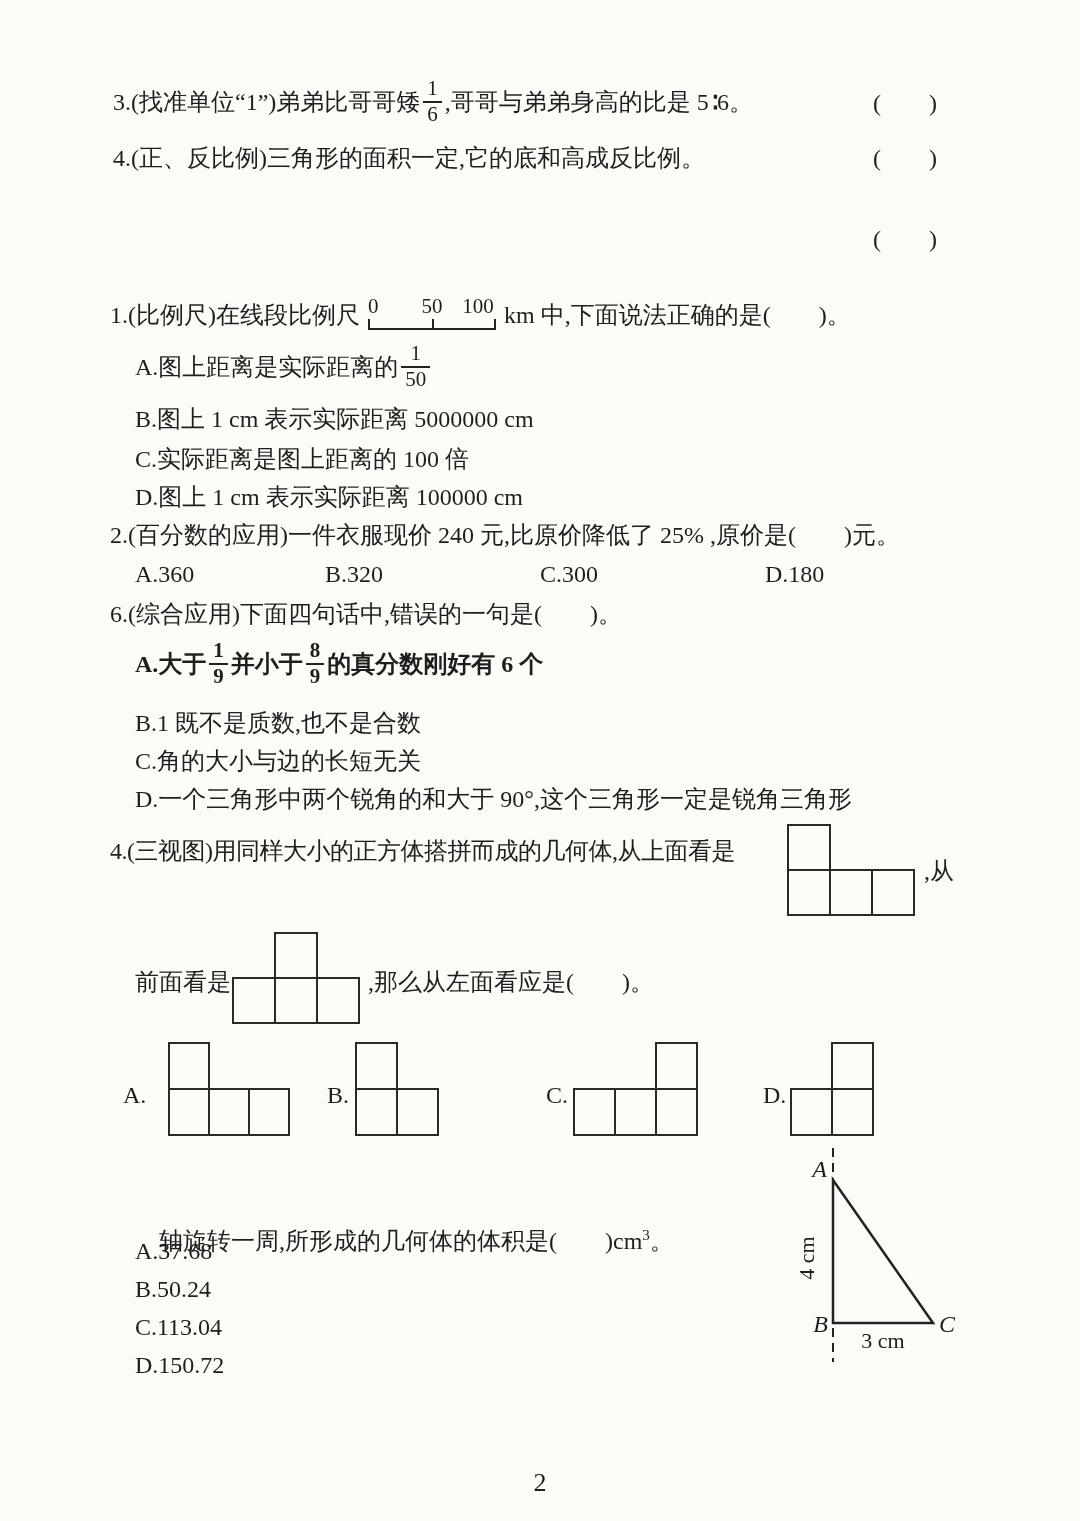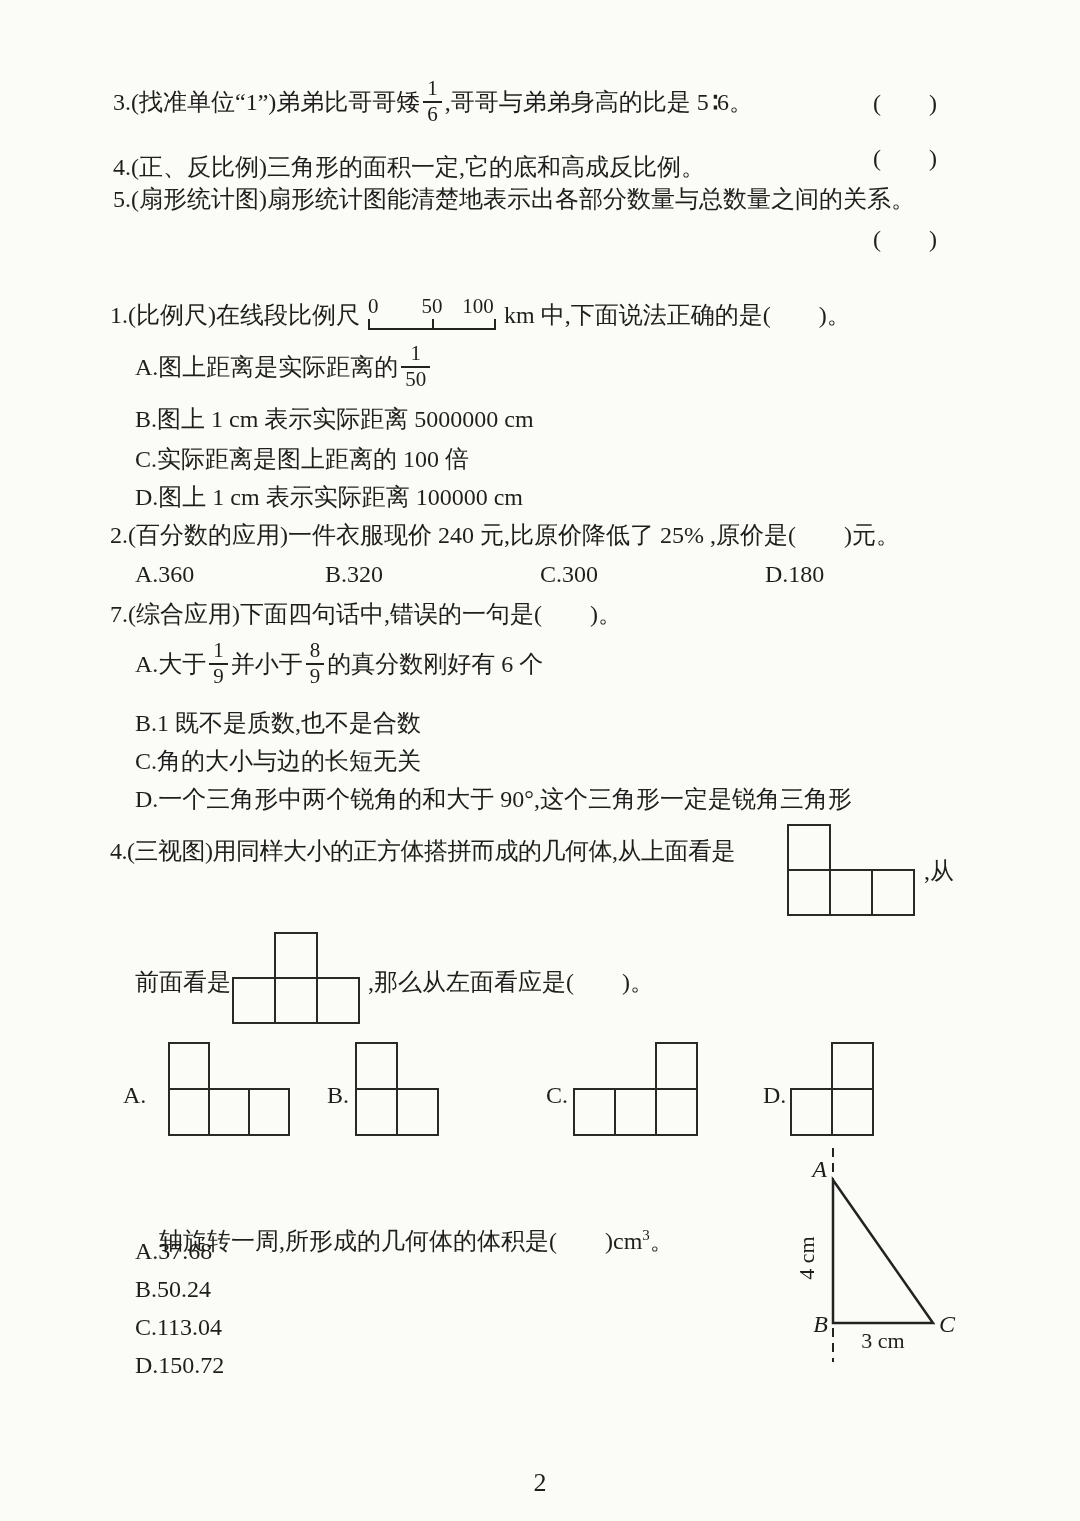--- a/index.html
+++ b/index.html
@@ -39,24 +39,23 @@
   <div class="row" style="left:113px;top:73px;height:58px;">
     <span class="t">3.(找准单位“1”)弟弟比哥哥矮</span>
     <span class="frac">
       <span class="fn">1</span>
       <span class="fd">6</span>
     </span>
     <span class="t">,哥哥与弟弟身高的比是 5∶6。</span>
   </div>
   <div class="abs t" style="left:873px;top:88px;">(　　)</div>
 
-  <div class="abs t" style="left:113px;top:143px;margin-top:9px;">4.(正、反比例)三角形的面积一定,它的底和高成反比例。</div>
+  <div class="abs t" style="left:113px;top:143px;">4.(正、反比例)三角形的面积一定,它的底和高成反比例。</div>
   <div class="abs t" style="left:873px;top:143px;">(　　)</div>
 
-  <div class="abs t" style="left:113px;top:184px;">5.(扇形统计图)扇形统计图能清楚地表示出各部分数量与总数量之间的关系。</div>
   <div class="abs t" style="left:873px;top:224px;">(　　)</div>
 
 
   <div class="row" style="left:110px;top:294px;height:42px;">
     <span class="t">1.(比例尺)在线段比例尺</span>
     <span class="scalebar">
       <span class="sb-num sb0">0</span>
       <span class="sb-num sb50">50</span>
       <span class="sb-num sb100">100</span>
       <span class="sb-line"></span>
@@ -77,22 +76,22 @@
   <div class="abs t" style="left:135px;top:404px;">B.图上 1 cm 表示实际距离 5000000 cm</div>
   <div class="abs t" style="left:135px;top:444px;">C.实际距离是图上距离的 100 倍</div>
   <div class="abs t" style="left:135px;top:482px;">D.图上 1 cm 表示实际距离 100000 cm</div>
 
   <div class="abs t" style="left:110px;top:520px;">2.(百分数的应用)一件衣服现价 240 元,比原价降低了 25% ,原价是(　　)元。</div>
   <div class="abs t" style="left:135px;top:559px;font-family:Liberation Serif, serif;">A.360</div>
   <div class="abs t" style="left:325px;top:559px;">B.320</div>
   <div class="abs t" style="left:540px;top:559px;">C.300</div>
   <div class="abs t" style="left:765px;top:559px;">D.180</div>
 
-  <div class="abs t" style="left:110px;top:599px;">7.(综合应用)下面四句话中,错误的一句是(　　)。</div>
-  <div class="row" style="left:135px;top:636px;height:56px;">
+  <div class="abs t" style="left:110px;top:599px;">6.(综合应用)下面四句话中,错误的一句是(　　)。</div>
+  <div class="row" style="left:135px;top:636px;height:56px;font-weight:bold;">
     <span class="t">A.大于</span>
     <span class="frac">
       <span class="fn">1</span>
       <span class="fd">9</span>
     </span>
     <span class="t">并小于</span>
     <span class="frac">
       <span class="fn">8</span>
       <span class="fd">9</span>
     </span>

